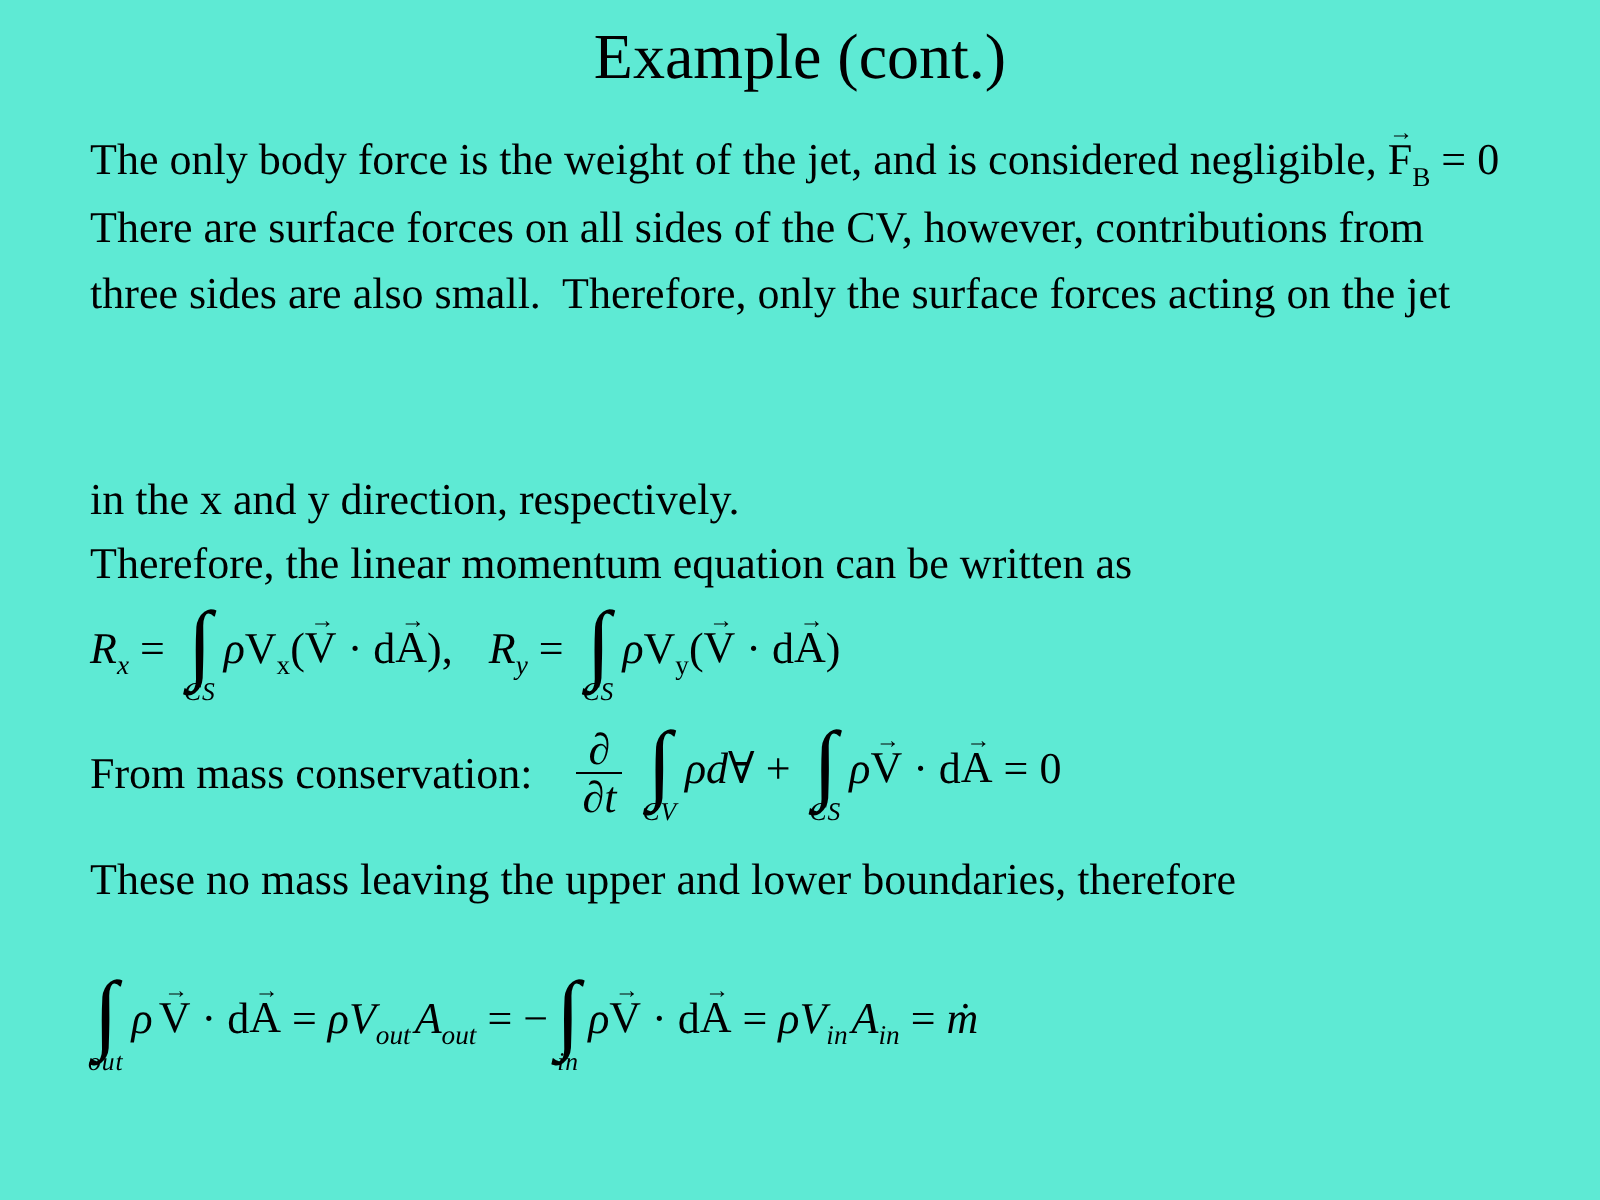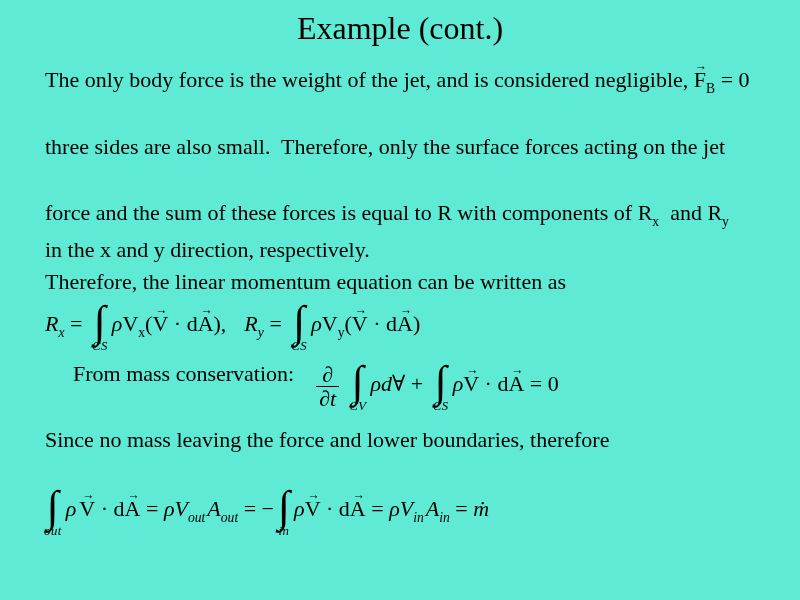--- a/index.html
+++ b/index.html
@@ -26,40 +26,40 @@
     vertical-align:middle;margin:0 4px;
   }
   .int-glyph{font-size:2em;line-height:1;}
   .int-under{font-size:0.58em;line-height:1;margin-top:-4px;letter-spacing:0.5px;font-style:italic;}
   .frac{
     display:inline-flex;flex-direction:column;align-items:center;
     vertical-align:middle;margin:0 6px;line-height:1.05;text-align:center;
   }
   .frac .num{padding:0 3px;}
   .frac .den{border-top:1.5px solid #000;padding:0 3px;}
-  .eq-row{display:flex;align-items:flex-start;margin-left:28px;}
+  .eq-row{display:flex;align-items:center;}
   .eq-row .label{margin-right:16px;}
 </style>
 </head>
 <body>
 
 <div class="slide">
 
   <div class="title">Example (cont.)</div>
 
   <div class="line" style="top:66px"><span class="">The only body force is the weight of the jet, and is considered negligible, </span><span class="vec"><span class="vec-arrow">→</span><span>F</span></span><span class="sub">B</span><span class=""> = 0</span></div>
+  <div class="line" style="top:100px">There are surface forces on all sides of the CV, however, contributions from</div>
   <div class="line" style="top:133px">three sides are also small.  Therefore, only the surface forces acting on the jet</div>
-  <div class="line" style="top:199px"><span class="">force and the sum of these forces is equal to R with components of R</span><span class="sub">x</span><span class="">  and R</span><span class="sub">y</span></div>
   <div class="line" style="top:268px">Therefore, the linear momentum equation can be written as</div>
   <div class="line" style="top:236px">in the x and y direction, respectively.</div>
 
   <div class="line" style="top:300px"><span class="it">R</span><span class="sub it">x</span><span class=""> = </span><span class="bigint"><span class="int-glyph">∫</span><span class="int-under">CS</span></span><span class="it">ρ</span><span class="">V</span><span class="sub">x</span><span class="">(</span><span class="vec"><span class="vec-arrow">→</span><span>V</span></span><span class=""> · d</span><span class="vec"><span class="vec-arrow">→</span><span>A</span></span><span class="">),</span><span style="display: inline-block; width: 18px;"></span><span class="it">R</span><span class="sub it">y</span><span class=""> = </span><span class="bigint"><span class="int-glyph">∫</span><span class="int-under">CS</span></span><span class="it">ρ</span><span class="">V</span><span class="sub">y</span><span class="">(</span><span class="vec"><span class="vec-arrow">→</span><span>V</span></span><span class=""> · d</span><span class="vec"><span class="vec-arrow">→</span><span>A</span></span><span class="">)</span></div>
 
   <div class="line eq-row" style="top:360px">
     <span class="label">From mass conservation:</span>
     <span><span class="frac"><span class="num it">∂</span><span class="den it">∂t</span></span><span class="bigint"><span class="int-glyph">∫</span><span class="int-under it">CV</span></span><span class="it">ρd</span><span class="">∀ + </span><span class="bigint"><span class="int-glyph">∫</span><span class="int-under">CS</span></span><span class="it">ρ</span><span class="vec"><span class="vec-arrow">→</span><span>V</span></span><span class=""> · d</span><span class="vec"><span class="vec-arrow">→</span><span>A</span></span><span class=""> = 0</span></span>
   </div>
 
-  <div class="line" style="top:426px">Since no mass leaving the force and lower boundaries, therefore</div>
+  <div class="line" style="top:426px">These no mass leaving the upper and lower boundaries, therefore</div>
 
   <div class="line" style="top:485px;left:40px"><span class="bigint"><span class="int-glyph">∫</span><span class="int-under">out</span></span><span class="it">ρ</span><span style="display: inline-block; width: 3px;"></span><span class="vec"><span class="vec-arrow">→</span><span>V</span></span><span class=""> · d</span><span class="vec"><span class="vec-arrow">→</span><span>A</span></span><span class=""> = </span><span class="it">ρV</span><span class="sub it">out</span><span style="display: inline-block; width: 2px;"></span><span class="it">A</span><span class="sub it">out</span><span class=""> = −</span><span class="bigint"><span class="int-glyph">∫</span><span class="int-under">in</span></span><span class="it">ρ</span><span class="vec"><span class="vec-arrow">→</span><span>V</span></span><span class=""> · d</span><span class="vec"><span class="vec-arrow">→</span><span>A</span></span><span class=""> = </span><span class="it">ρV</span><span class="sub it">in</span><span style="display: inline-block; width: 2px;"></span><span class="it">A</span><span class="sub it">in</span><span class=""> = </span><span class="it">ṁ</span></div>
 
 </div>
 
 </body></html>

